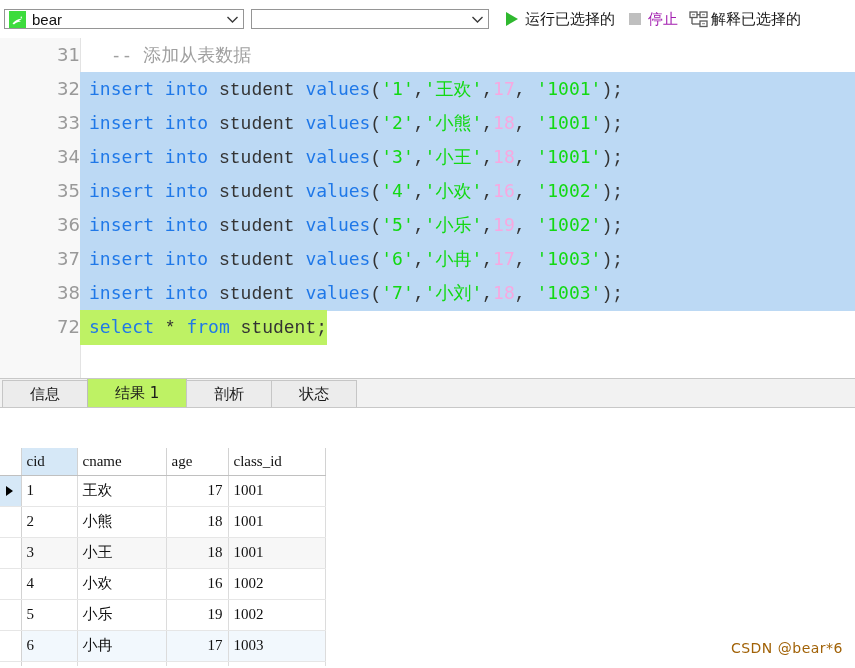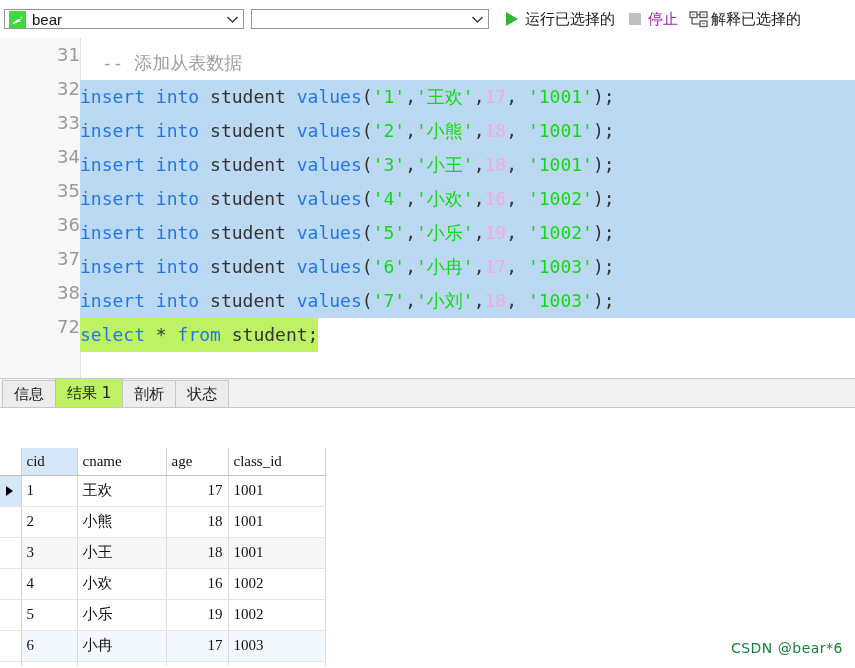--- a/index.html
+++ b/index.html
@@ -105,46 +105,45 @@
   }
   .lineno{
     position:absolute;left:16px;top:0;width:64px;
     text-align:right;
     color:#999999;
     font-family:"DejaVu Sans","Liberation Sans",sans-serif;
     font-size:18px;
   }
   .code-text{
     position:absolute;left:80px;top:0;
-    padding-left:0;
-    margin-top:8px;
+    padding-left:9px;
   }
   .code-line.sel .code-text{background:#bef264;}
   .code-line.sel-full .code-text{
     left:80px;right:0;width:auto;
     background:#bcd9f4;
   }
   .kw{color:#1f78e8;}
-  .pl{color:#333333;}
+  .pl{color:#333333;font-family:Liberation Mono, monospace;}
   .str{color:#12d912;}
   .num{color:#f7a8e0;}
   .cmt{color:#a0a0a0;}
 
   
   #tabs{
     height:29px;
     display:flex;align-items:flex-end;
     background:#f2f2f2;
     border-bottom:1px solid #c8c8c8;
     padding-left:2px;
     box-sizing:border-box;
   }
   .tab{
     height:27px;line-height:27px;
-    padding:0 11px;
+    padding:0 27px;
     font-size:15px;
     color:#1a1a1a;
     background:#ececec;
     border:1px solid #c6c6c6;
     border-bottom:none;
     margin-right:-1px;
     box-sizing:border-box;
     font-family:"DejaVu Sans","Liberation Sans",sans-serif;
   }
   .tab.active{
@@ -220,21 +219,21 @@
   #grid tr.alt td{background:#f7f7f7;}
   #grid tr.alt td.gut{background:#ffffff;}
   #grid tr.hov td{background:#f2f8fd;}
   #grid tr.hov td.gut{background:#ffffff;}
 
   
   #watermark{
     position:absolute;
     right:12px;bottom:12px;
     font-size:14px;
-    color:#15803d;
+    color:#a16207;
     font-family:"DejaVu Sans","Liberation Sans",sans-serif;
     letter-spacing:0.5px;
     user-select:none;
   }
 </style>
 </head>
 <body>
 
 <div id="toolbar">
 

